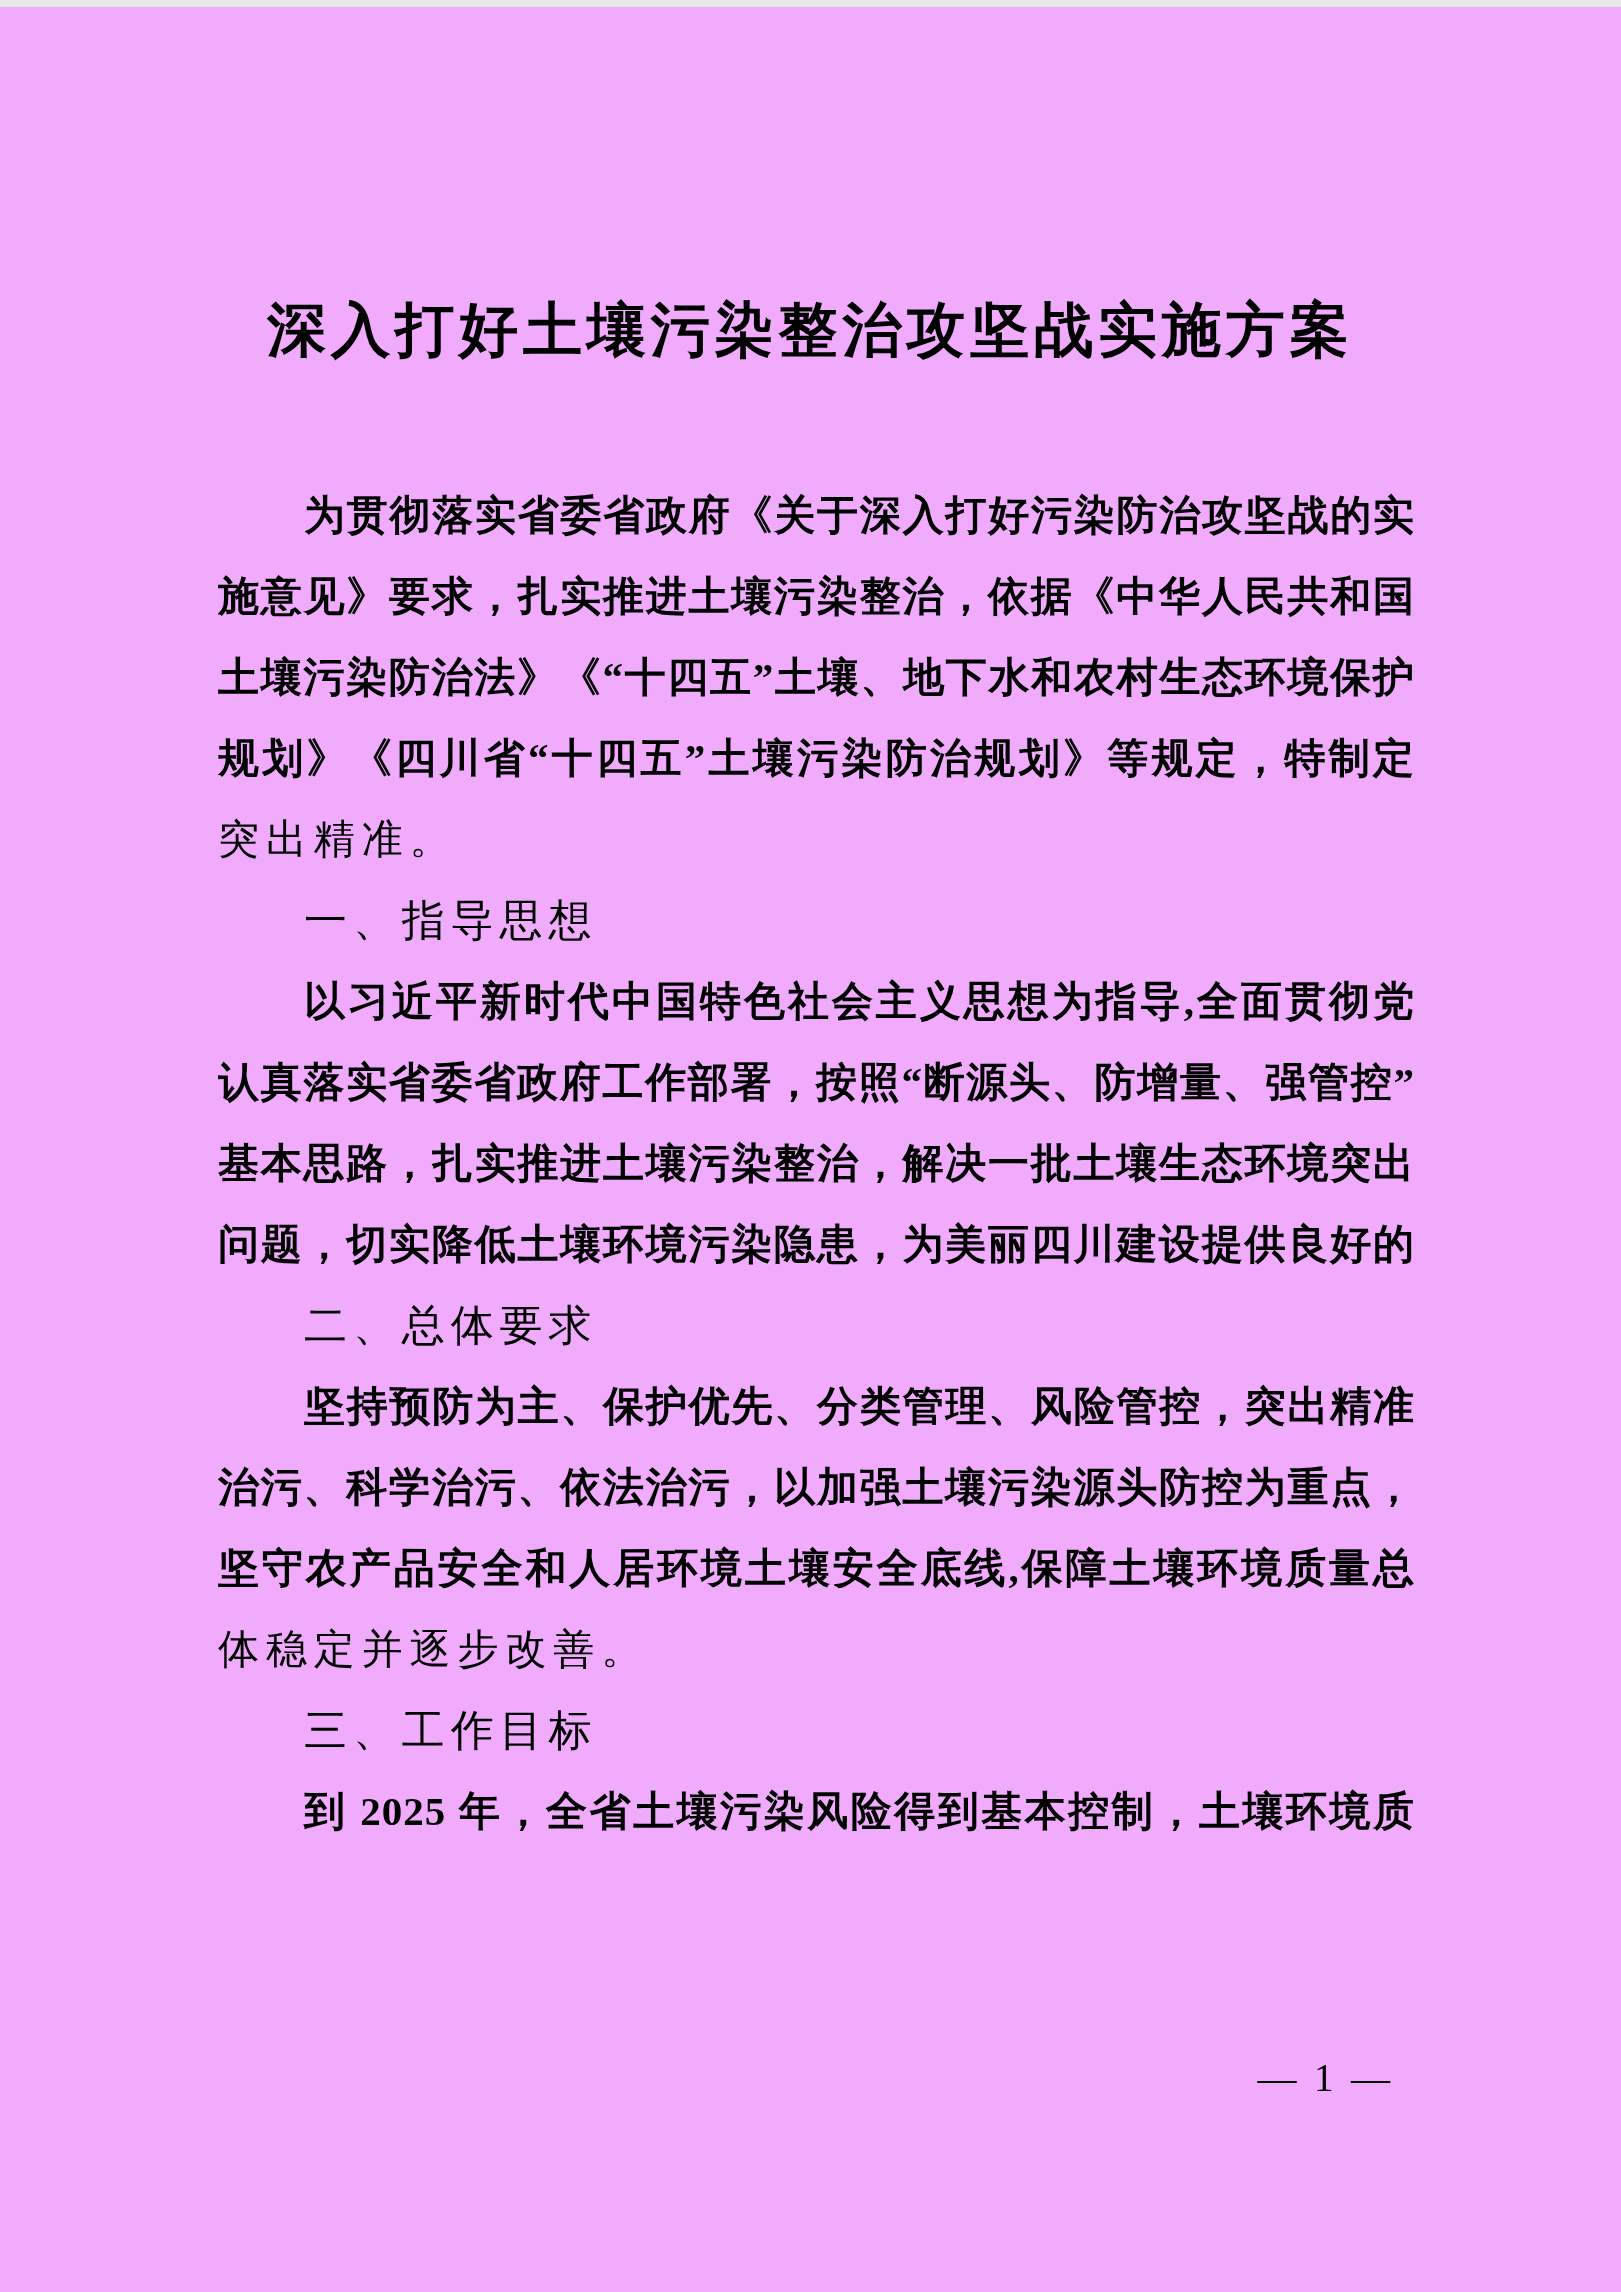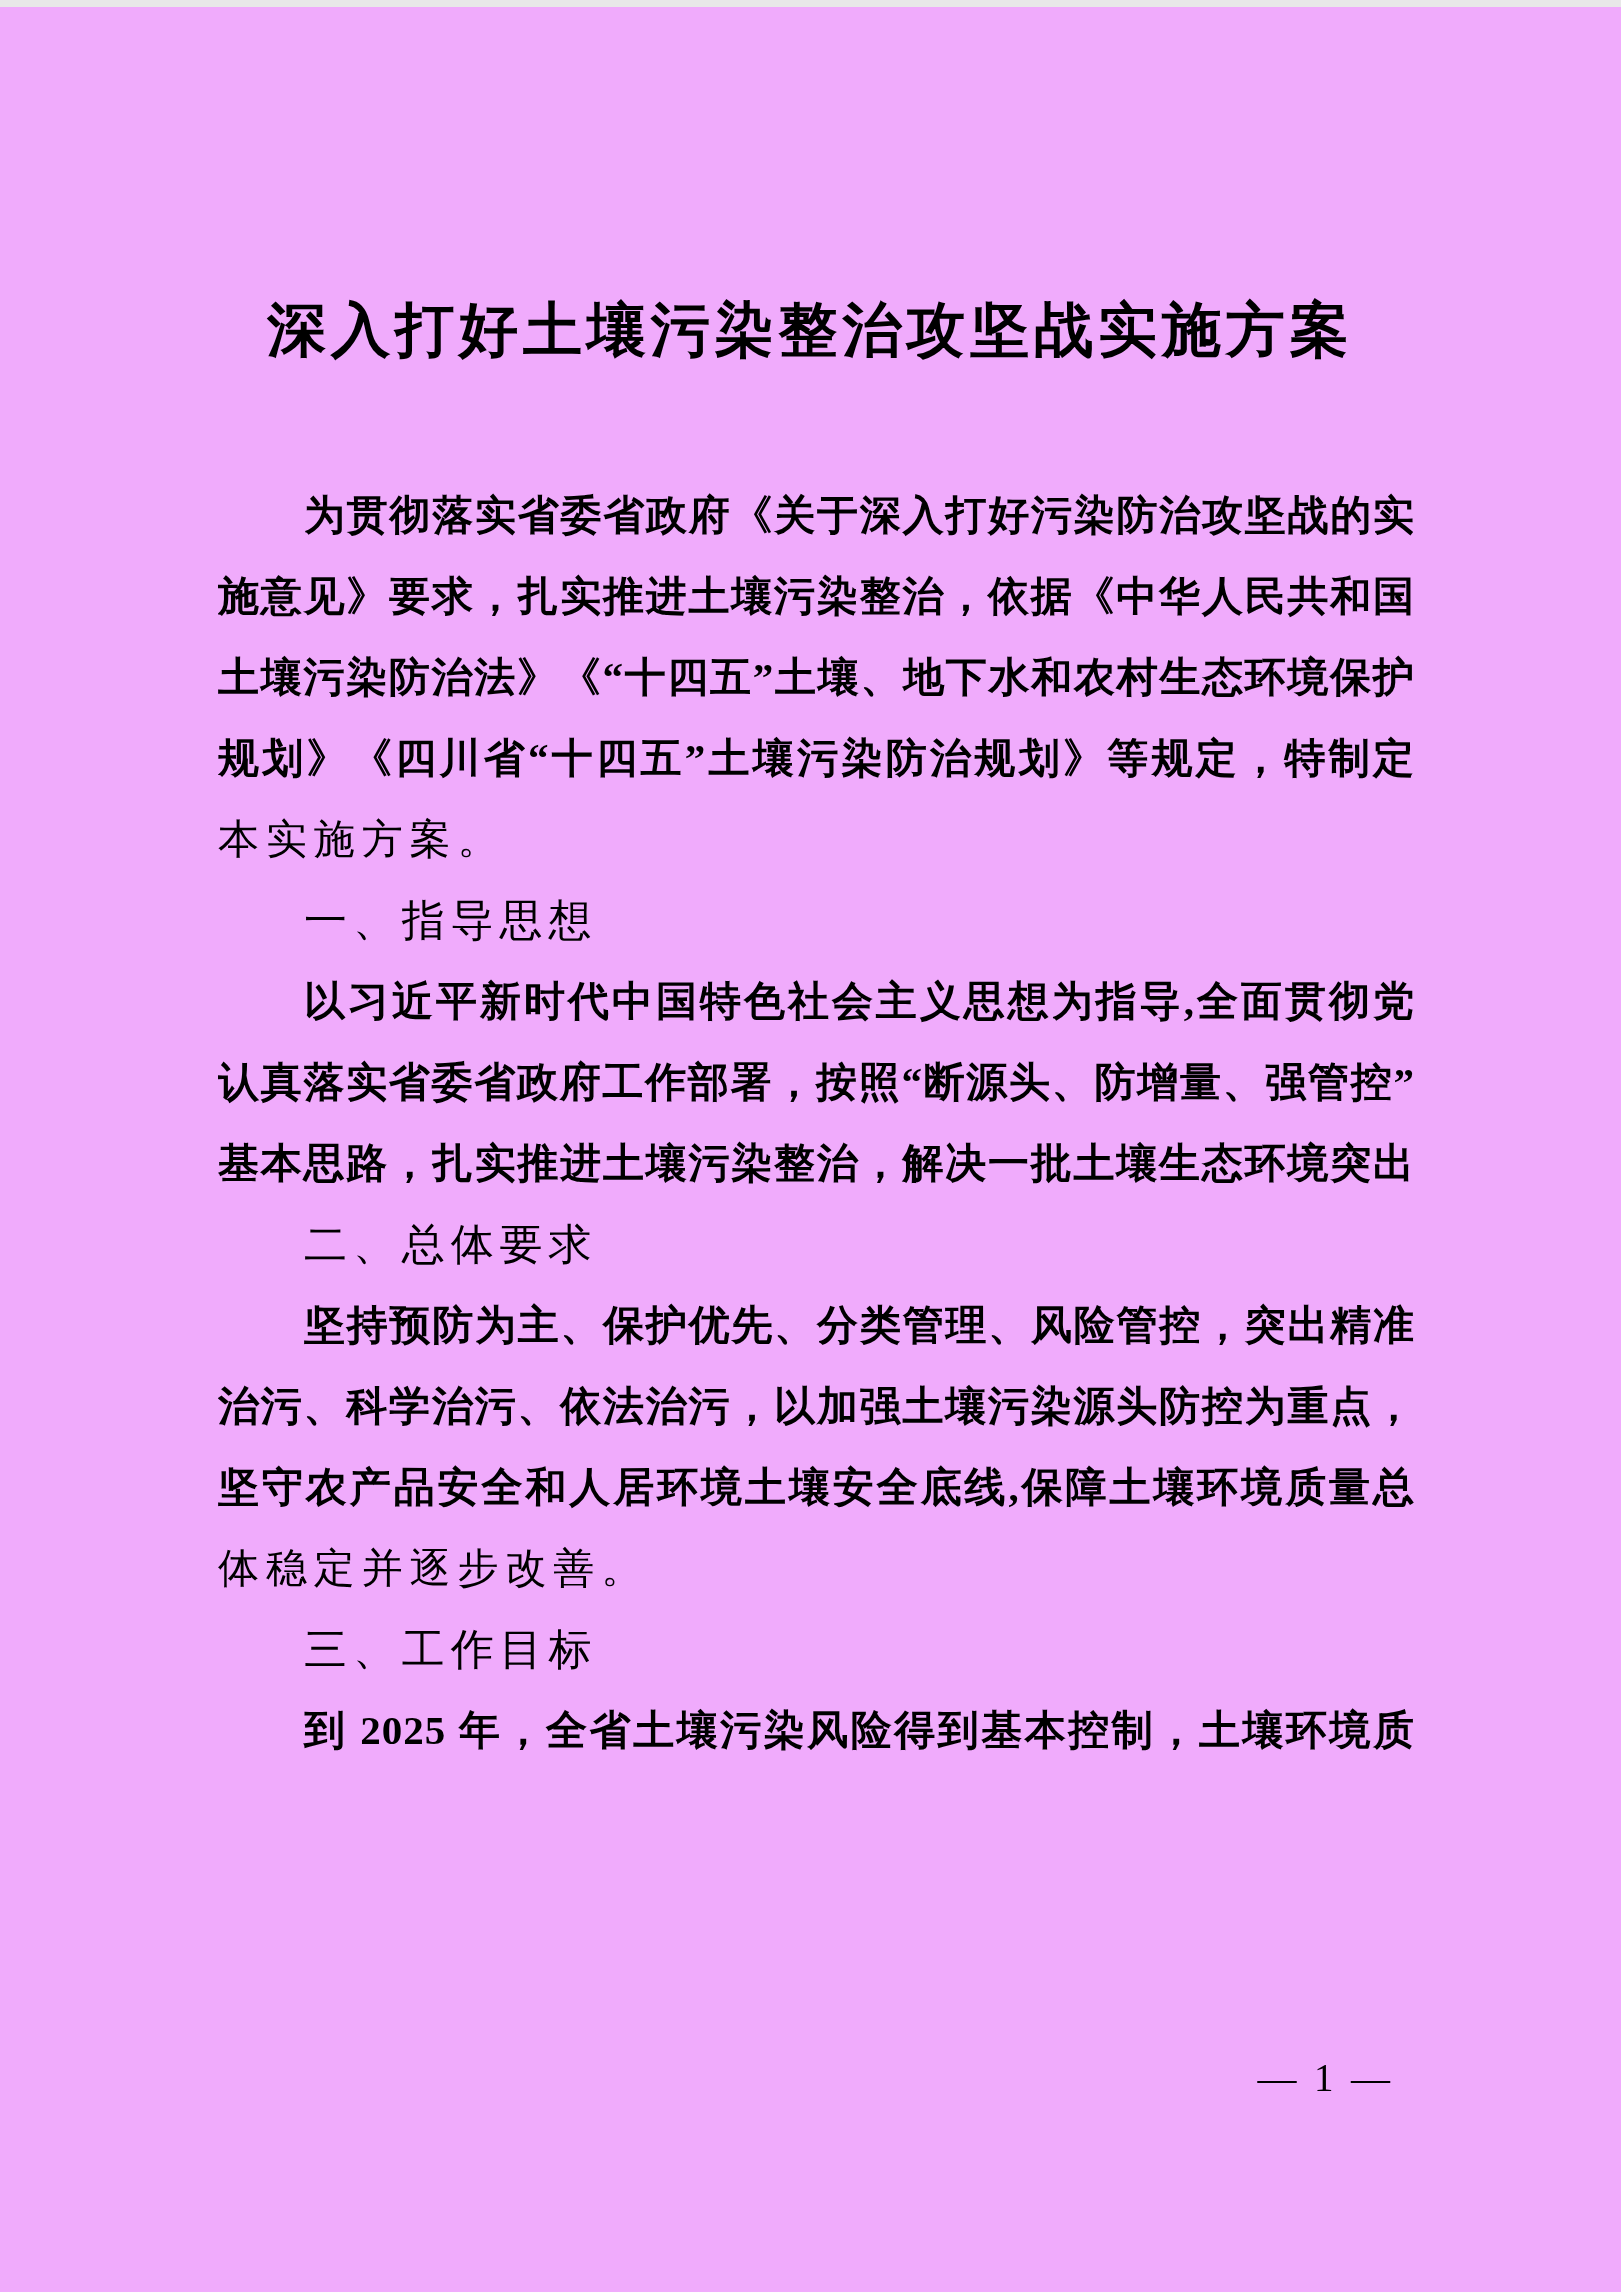--- a/index.html
+++ b/index.html
@@ -78,25 +78,26 @@
 
 <div class="page">
 
   <h1 class="doc-title">深入打好土壤污染整治攻坚战实施方案</h1>
 
   <div class="content" id="doc-lines">
       <div class="line j indent">为贯彻落实省委省政府《关于深入打好污染防治攻坚战的实</div>
       <div class="line j">施意见》要求，扎实推进土壤污染整治，依据《中华人民共和国</div>
       <div class="line j">土壤污染防治法》《“十四五”土壤、地下水和农村生态环境保护</div>
       <div class="line j">规划》《四川省“十四五”土壤污染防治规划》等规定，特制定</div>
-      <div class="line end">本实施方案。</div>
+      <div class="line end">突出精准。</div>
       <div class="line heading">一、指导思想</div>
       <div class="line j indent">以习近平新时代中国特色社会主义思想为指导,全面贯彻党</div>
       <div class="line j">认真落实省委省政府工作部署，按照“断源头、防增量、强管控”</div>
       <div class="line j">基本思路，扎实推进土壤污染整治，解决一批土壤生态环境突出</div>
+      <div class="line j">问题，切实降低土壤环境污染隐患，为美丽四川建设提供良好的</div>
       <div class="line heading">二、总体要求</div>
       <div class="line j indent">坚持预防为主、保护优先、分类管理、风险管控，突出精准</div>
       <div class="line j">治污、科学治污、依法治污，以加强土壤污染源头防控为重点，</div>
       <div class="line j">坚守农产品安全和人居环境土壤安全底线,保障土壤环境质量总</div>
       <div class="line end">体稳定并逐步改善。</div>
       <div class="line heading">三、工作目标</div>
       <div class="line j indent">到 2025 年，全省土壤污染风险得到基本控制，土壤环境质</div>
     </div>
 
   <div class="page-number">— 1 —</div>

